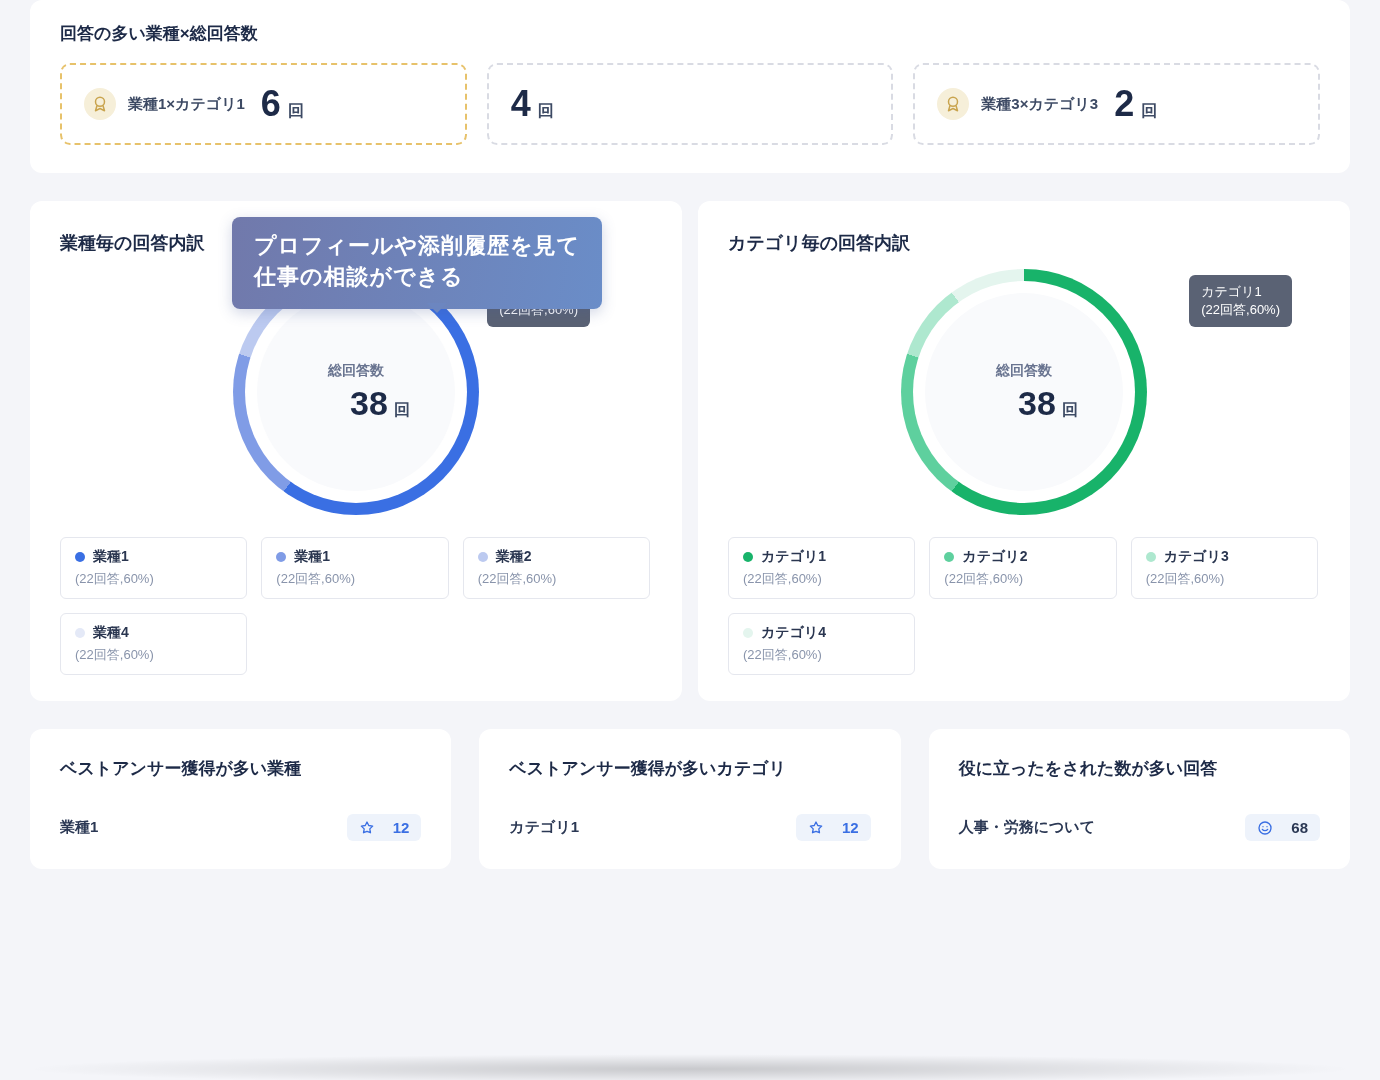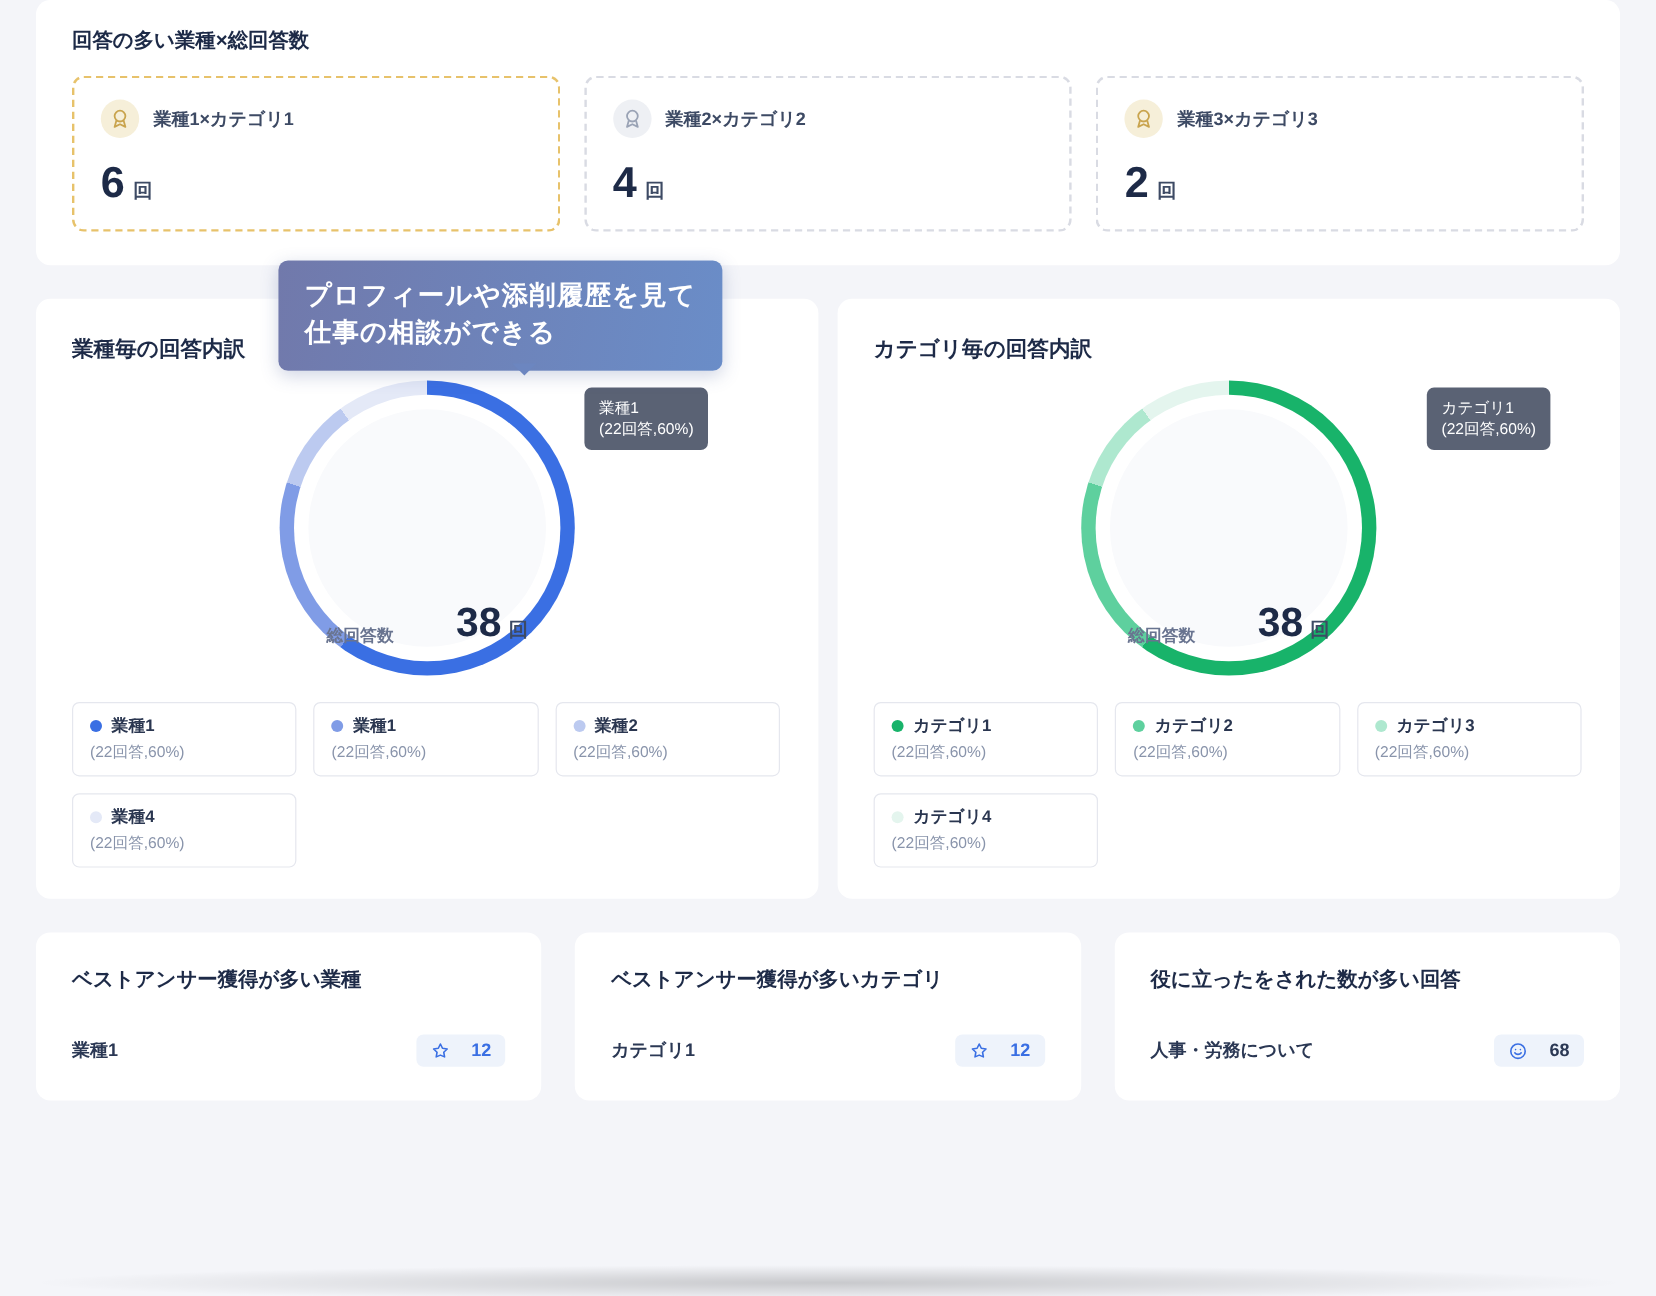--- a/index.html
+++ b/index.html
@@ -34,21 +34,21 @@
   .rank-row {
     display: flex;
     gap: 20px;
   }
   .rank-box {
     flex: 1;
     border: 2px dashed #d9dbe3;
     border-radius: 10px;
     padding: 18px 22px 18px 22px;
     display: flex;
-    flex-direction: column;
+    flex-direction: row;
     gap: 16px;
   }
   .rank-box.gold   { border-color: #e7c26b; }
   .rank-head {
     display: flex;
     align-items: center;
     gap: 12px;
   }
   .medal {
     width: 32px; height: 32px;
@@ -140,22 +140,22 @@
     background: #fff;
     border-radius: 50%;
   }
   .donut-core {
     position: absolute;
     inset: 24px;
     border-radius: 50%;
     background: #f9fafc;
     z-index: 2;
     display: flex;
-    flex-direction: row;
-    align-items: flex-end;
+    flex-direction: column;
+    align-items: center;
     justify-content: center;
     gap: 4px;
   }
   .donut-core-label { font-size: 14px; font-weight: 600; color: #697490; }
   .donut-core-val { display: flex; align-items: baseline; gap: 6px; }
   .donut-core-num { font-size: 34px; font-weight: 800; color: #1d2a47; margin-left: 48px; }
   .donut-core-unit { font-size: 16px; font-weight: 700; color: #3d4a64; }
 
   .donut-tooltip {
     position: absolute;
@@ -257,29 +257,20 @@
           </span>
           <span class="rank-label">業種1×カテゴリ1</span>
         </div>
         <div class="rank-val">
           <span class="rank-num">6</span>
           <span class="rank-unit">回</span>
         </div>
       </div>
 
       <div class="rank-box">
-        <div class="rank-head">
-          <span class="medal silver">
-            <svg viewBox="0 0 24 24" fill="none">
-                <circle cx="12" cy="9" r="6" stroke="#9aa3b5" stroke-width="2"></circle>
-                <path d="M8 14l-2 7 6-3 6 3-2-7" stroke="#9aa3b5" stroke-width="2" stroke-linejoin="round"></path>
-              </svg>
-          </span>
-          <span class="rank-label">業種2×カテゴリ2</span>
-        </div>
         <div class="rank-val">
           <span class="rank-num">4</span>
           <span class="rank-unit">回</span>
         </div>
       </div>
 
       <div class="rank-box">
         <div class="rank-head">
           <span class="medal bronze">
             <svg viewBox="0 0 24 24" fill="none">

